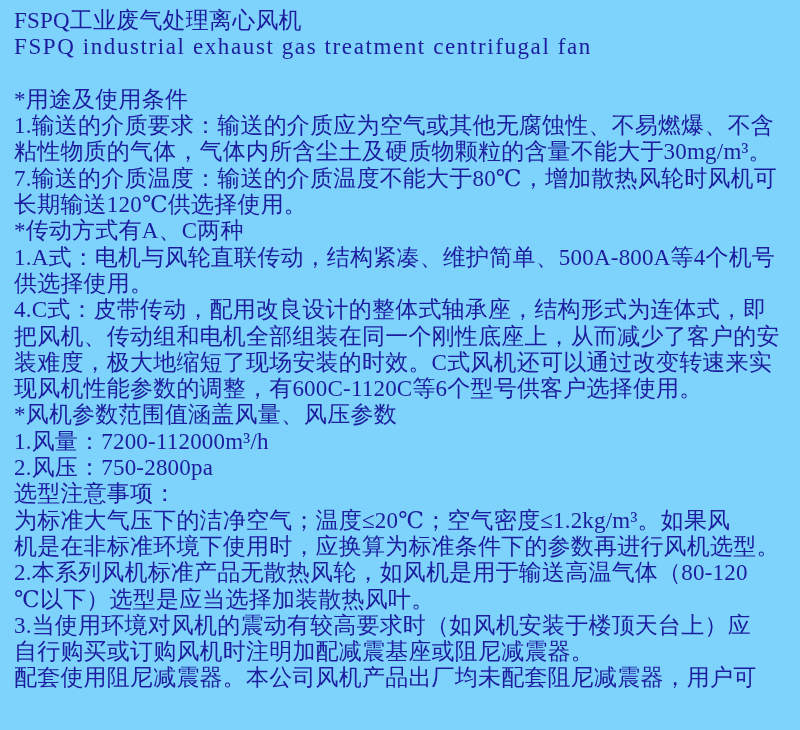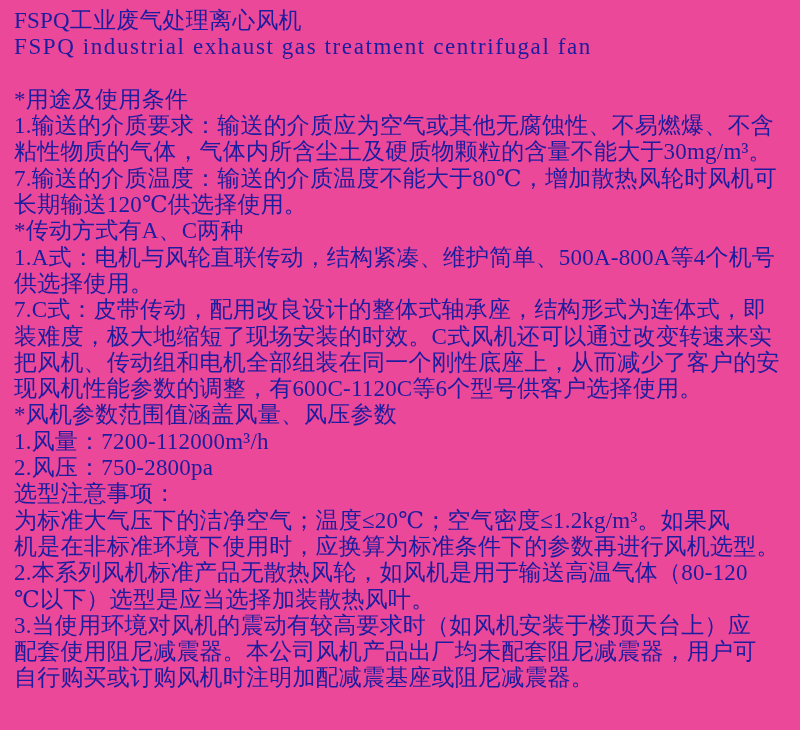--- a/index.html
+++ b/index.html
@@ -4,21 +4,21 @@
 <style>
   html, body {
     margin: 0;
     padding: 0;
     background: #ffffff;
   }
   .page {
     position: relative;
     width: 800px;
     height: 730px;
-    background: #ec4899;
+    background: #7dd3fc;
     overflow: hidden;
     box-sizing: border-box;
     padding: 8px 4px 0 14px;
     font-family: "Liberation Serif", "DejaVu Serif", serif;
     font-size: 23px;
     color: #1c1c9e;
   }
   .line {
     line-height: 26.3px;
     min-height: 26.3px;
@@ -37,28 +37,28 @@
   <div class="line en">FSPQ industrial exhaust gas treatment centrifugal fan</div>
   <div class="line"></div>
   <div class="line">*用途及使用条件</div>
   <div class="line">1.输送的介质要求：输送的介质应为空气或其他无腐蚀性、不易燃爆、不含</div>
   <div class="line">粘性物质的气体，气体内所含尘土及硬质物颗粒的含量不能大于30mg/m³。</div>
   <div class="line">7.输送的介质温度：输送的介质温度不能大于80℃，增加散热风轮时风机可</div>
   <div class="line">长期输送120℃供选择使用。</div>
   <div class="line">*传动方式有A、C两种</div>
   <div class="line">1.A式：电机与风轮直联传动，结构紧凑、维护简单、500A-800A等4个机号</div>
   <div class="line">供选择使用。</div>
-  <div class="line">7.C式：皮带传动，配用改良设计的整体式轴承座，结构形式为连体式，即</div>
+  <div class="line">4.C式：皮带传动，配用改良设计的整体式轴承座，结构形式为连体式，即</div>
+  <div class="line">把风机、传动组和电机全部组装在同一个刚性底座上，从而减少了客户的安</div>
   <div class="line">装难度，极大地缩短了现场安装的时效。C式风机还可以通过改变转速来实</div>
-  <div class="line">把风机、传动组和电机全部组装在同一个刚性底座上，从而减少了客户的安</div>
   <div class="line">现风机性能参数的调整，有600C-1120C等6个型号供客户选择使用。</div>
   <div class="line">*风机参数范围值涵盖风量、风压参数</div>
   <div class="line">1.风量：7200-112000m³/h</div>
   <div class="line">2.风压：750-2800pa</div>
   <div class="line">选型注意事项：</div>
   <div class="line">为标准大气压下的洁净空气；温度≤20℃；空气密度≤1.2kg/m³。如果风</div>
   <div class="line">机是在非标准环境下使用时，应换算为标准条件下的参数再进行风机选型。</div>
   <div class="line">2.本系列风机标准产品无散热风轮，如风机是用于输送高温气体（80-120</div>
   <div class="line">℃以下）选型是应当选择加装散热风叶。</div>
   <div class="line">3.当使用环境对风机的震动有较高要求时（如风机安装于楼顶天台上）应</div>
+  <div class="line">自行购买或订购风机时注明加配减震基座或阻尼减震器。</div>
   <div class="line">配套使用阻尼减震器。本公司风机产品出厂均未配套阻尼减震器，用户可</div>
-  <div class="line">自行购买或订购风机时注明加配减震基座或阻尼减震器。</div>
 </div>
 
 </body></html>

